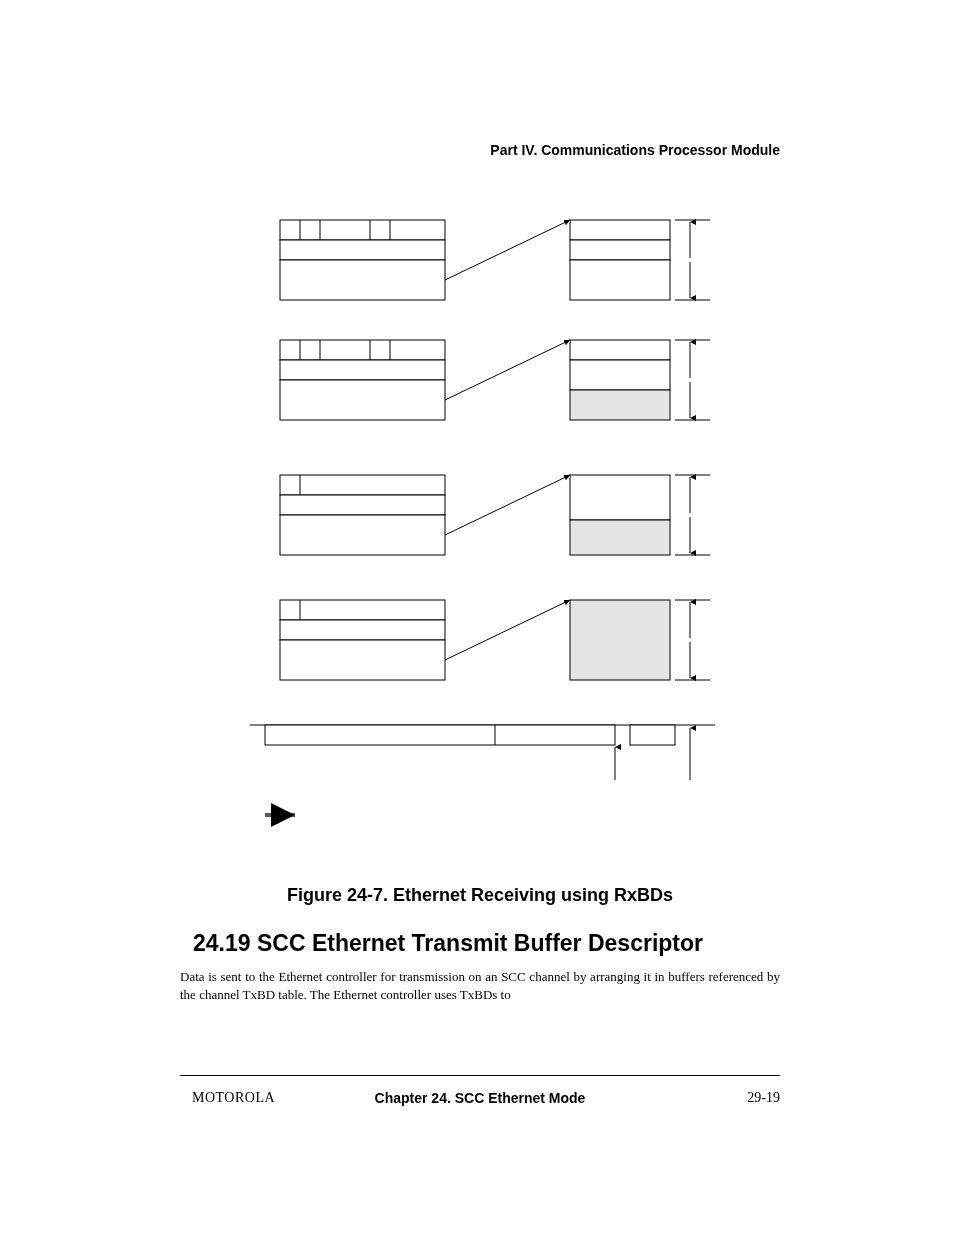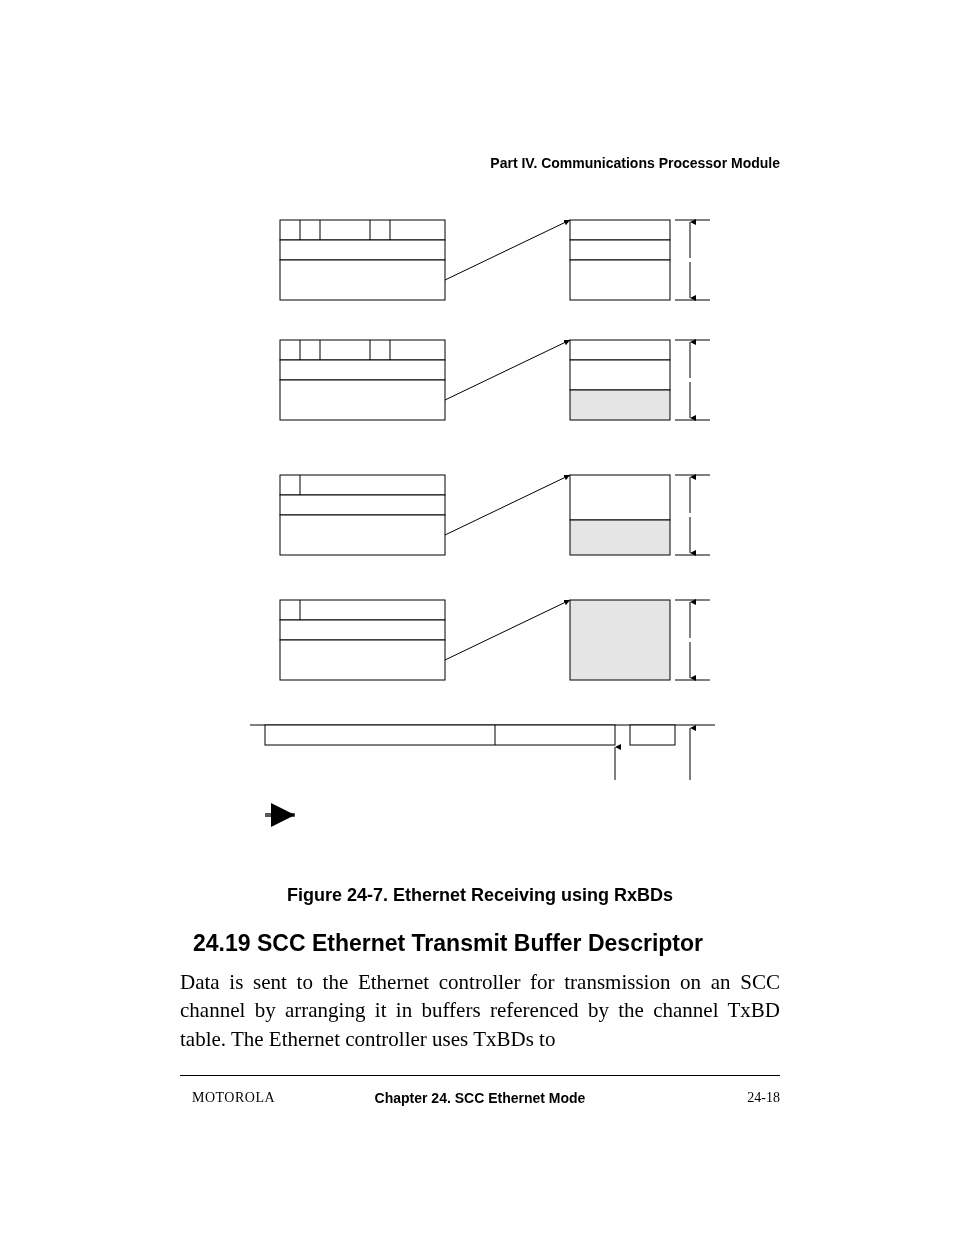--- a/index.html
+++ b/index.html
@@ -14,21 +14,21 @@
   }
   .page {
     position: absolute;
     left: 180px;
     top: 0;
     width: 600px;
     height: 1235px;
   }
   .part-header {
     position: absolute;
-    top: 155px;
+    top: 142px;
     right: 0;
     font-family: Arial, Helvetica, sans-serif;
     font-weight: bold;
     font-size: 14px;
   }
   .diagram-area {
     position: absolute;
     top: 210px;
     left: 0;
     width: 600px;
@@ -55,21 +55,21 @@
     font-family: Arial, Helvetica, sans-serif;
     font-weight: bold;
     font-size: 23px;
   }
   .body-para {
     position: absolute;
     top: 968px;
     left: 0;
     width: 600px;
     font-family: "Times New Roman", Times, serif;
-    font-size: 21px;
+    font-size: 13px;
     line-height: 1.35;
     text-align: justify;
   }
   .footer-line {
     position: absolute;
     top: 1075px;
     left: 0;
     width: 600px;
     border-top: 1.5px solid #000;
   }
@@ -217,15 +217,15 @@
 
   <div class="fig-caption">Figure 24-7. Ethernet Receiving using RxBDs</div>
 
   <div class="section-heading">24.19  SCC Ethernet Transmit Buffer Descriptor</div>
 
   <div class="body-para">Data is sent to the Ethernet controller for transmission on an SCC channel by arranging it in buffers referenced by the channel TxBD table. The Ethernet controller uses TxBDs to</div>
 
   <div class="footer-line"></div>
   <div class="footer-left">MOTOROLA</div>
   <div class="footer-center">Chapter 24.  SCC Ethernet Mode</div>
-  <div class="footer-right">24-18</div>
+  <div class="footer-right">29-19</div>
 
 </div>
 
 </body></html>

